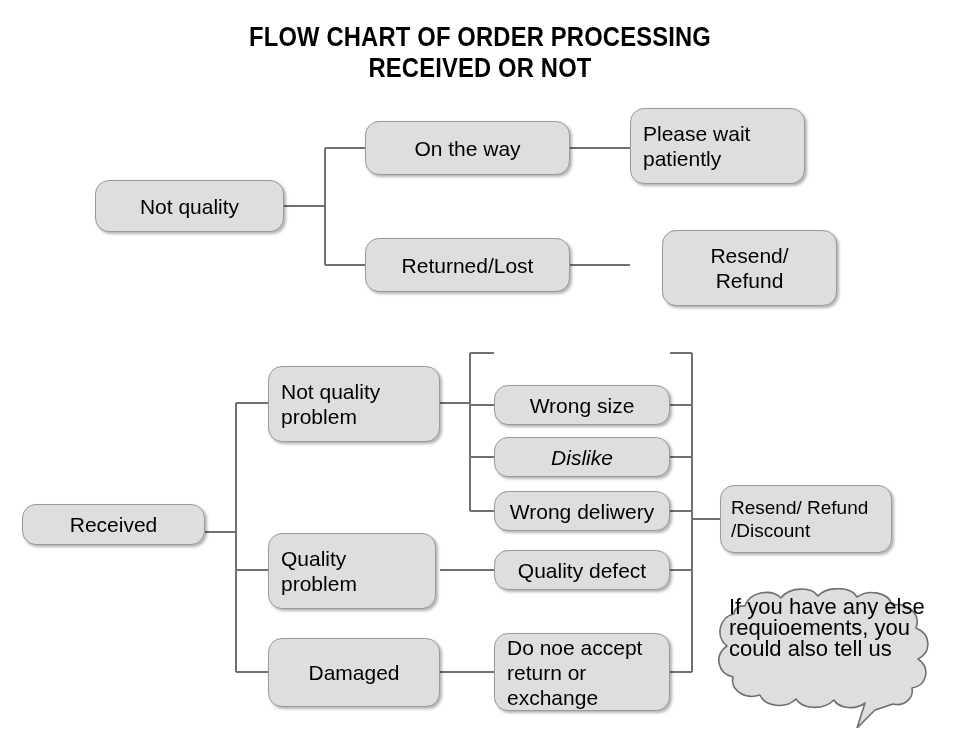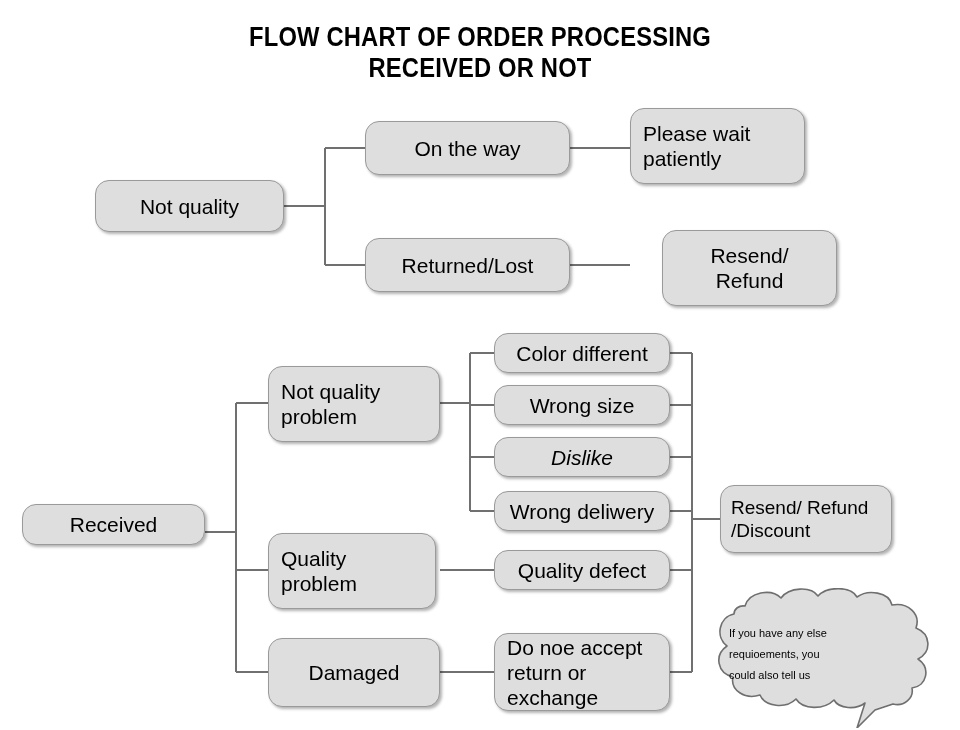--- a/index.html
+++ b/index.html
@@ -70,23 +70,23 @@
   .bubble-wrap {
     position: absolute;
   }
   .bubble-svg {
     position: absolute;
     left: 0; top: 0;
   }
   .bubble-text {
     position: absolute;
     left: 24px;
-    top: 35px;
+    top: 8px;
     width: 198px;
-    font-size: 11px;
+    font-size: 22px;
     line-height: 21px;
     text-align: left;
     white-space: pre-line;
     color: #000000;
   }
 </style>
 </head>
 <body>
 
 <div id="chart-root">
@@ -170,23 +170,20 @@
 
   <div class="node left" style="left:268px; top:533px; width:168px; height:76px;">
     <span>Quality
 problem</span>
   </div>
 
   <div class="node center" style="left:268px; top:638px; width:172px; height:69px;">
     <span>Damaged</span>
   </div>
 
-  <div class="node center" style="left:494px; top:333px; width:176px; height:40px;">
-    <span>Color different</span>
-  </div>
 
   <div class="node center" style="left:494px; top:385px; width:176px; height:40px;">
     <span>Wrong size</span>
   </div>
 
   <div class="node center" style="left:494px; top:437px; width:176px; height:40px;font-style:italic;">
     <span>Dislike</span>
   </div>
 
   <div class="node center" style="left:494px; top:491px; width:176px; height:40px;">

